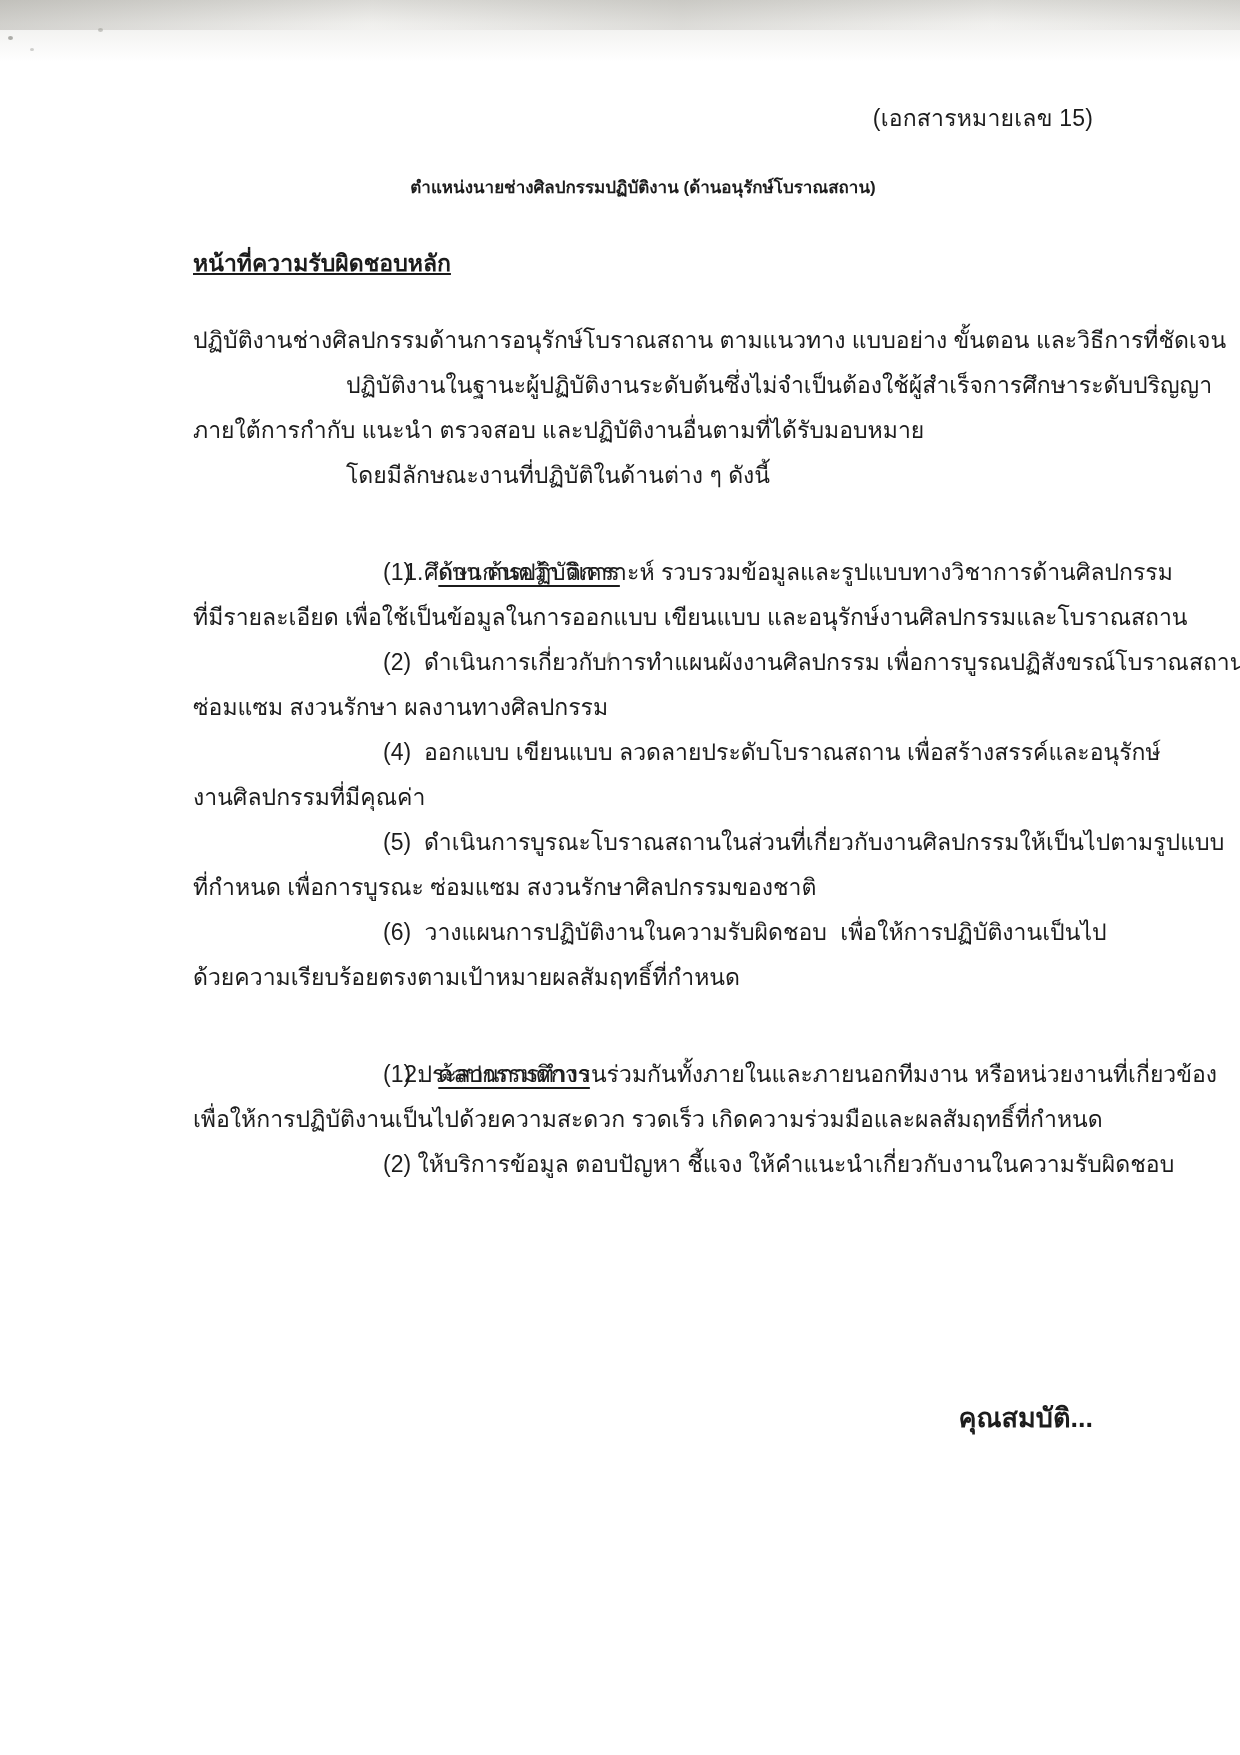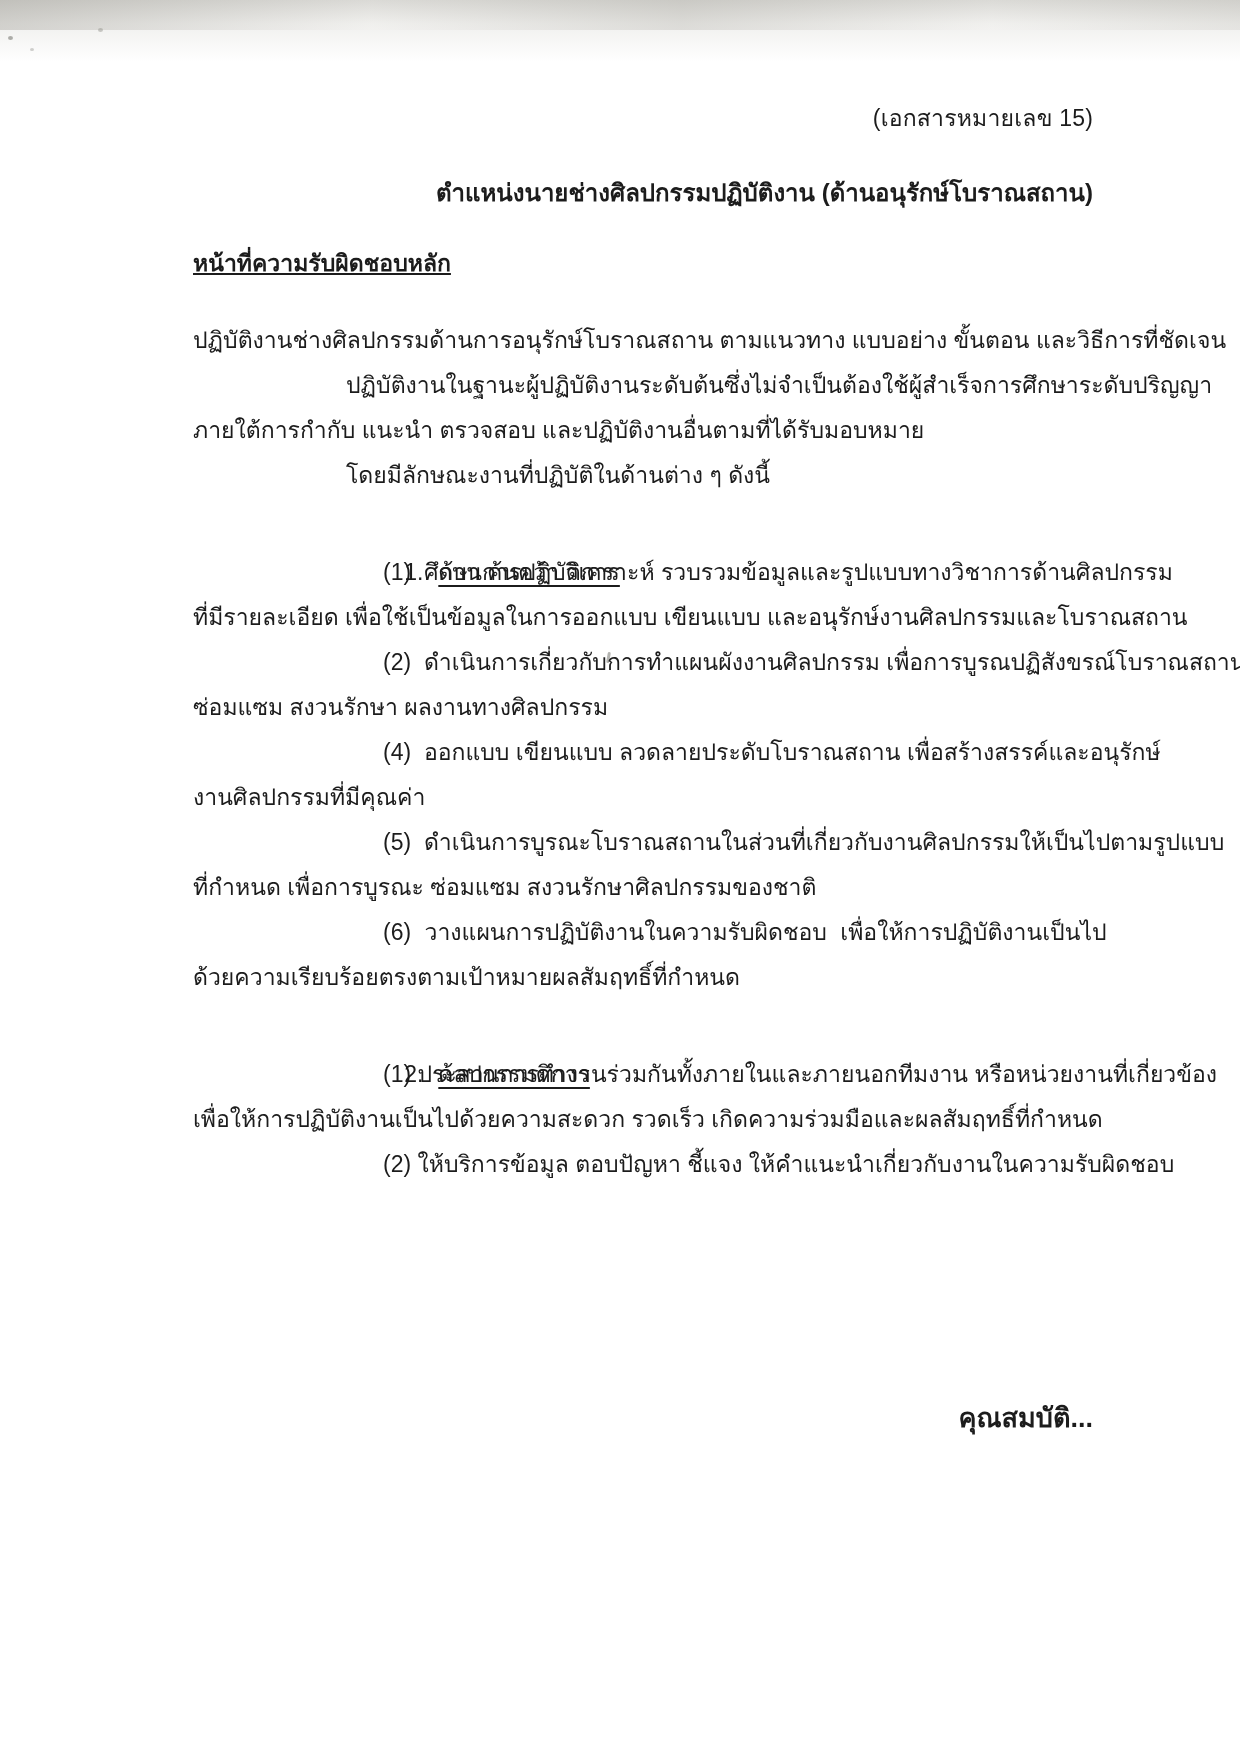--- a/index.html
+++ b/index.html
@@ -37,21 +37,21 @@
     position: absolute; left: 157px; top: 0; width: 900px; height: 1457px;
     font-size: 23px;
     margin-left: 36px;
   }
   .doc-header {
     position: absolute; top: 100px; right: 0;
     font-size: 23px; letter-spacing: .2px;
   }
   .doc-title {
     position: absolute; top: 173px; left: 0; width: 100%;
-    text-align: right; font-weight: bold; font-size: 24px;
+    text-align: center; font-weight: bold; font-size: 17px;
   }
   .main-heading {
     position: absolute; top: 245px; left: 0;
     font-weight: bold; font-size: 23px; text-decoration: underline;
   }
   .body-text { position: absolute; top: 318px; left: 0; width: 100%; }
   .line {
     line-height: 45px; height: 45px;
     white-space: pre;
     font-size: 23px;

